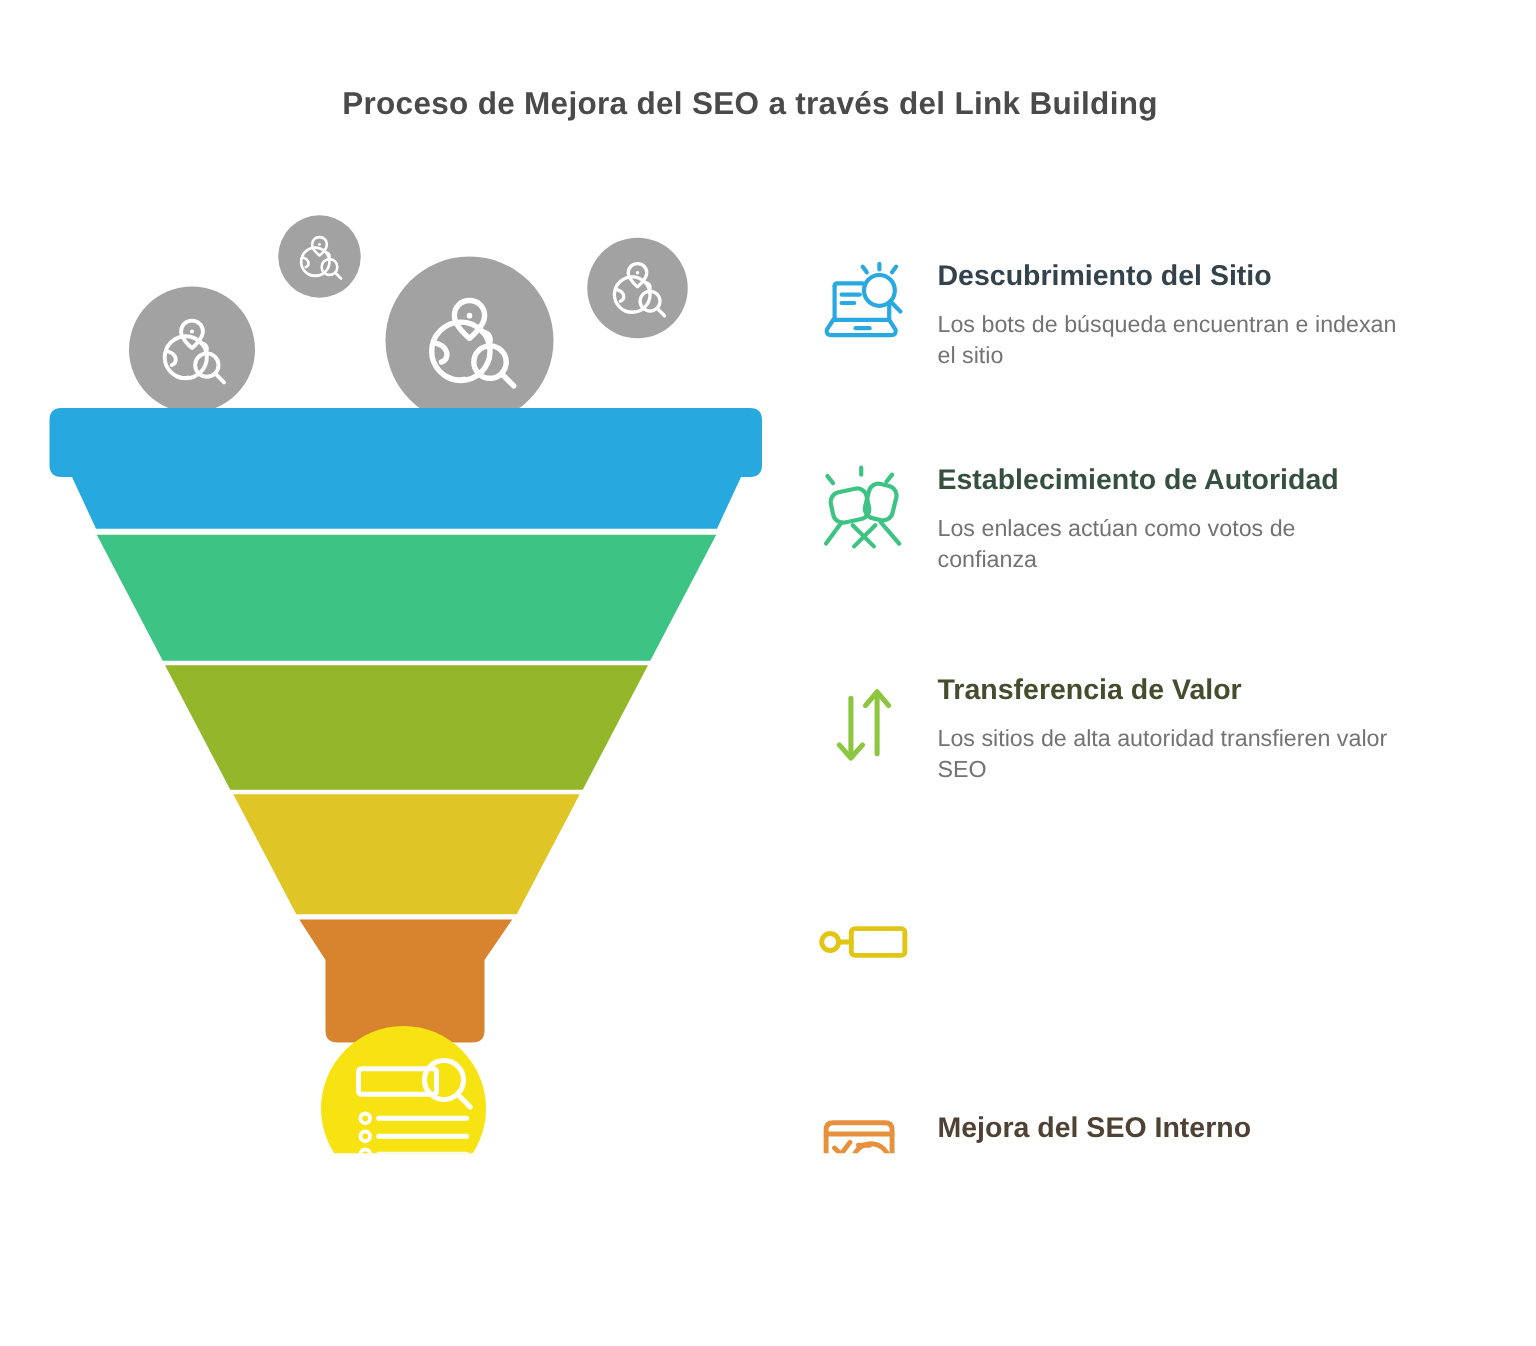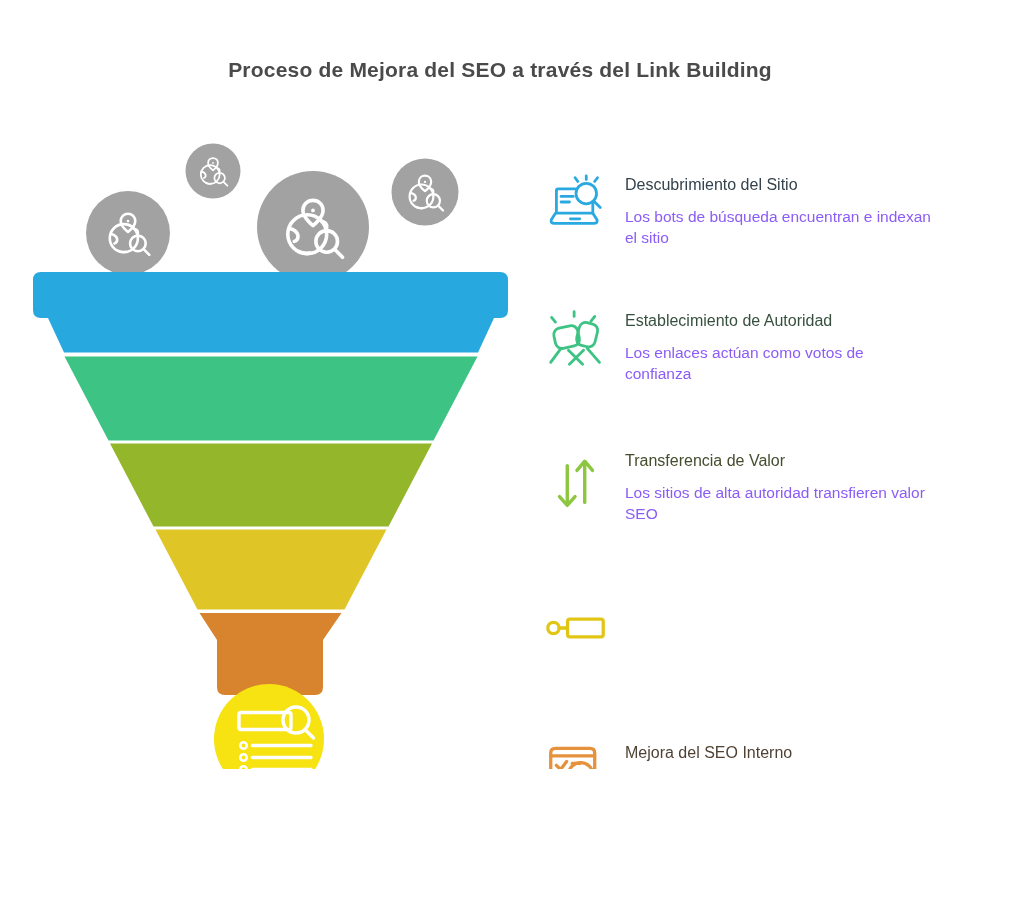--- a/index.html
+++ b/index.html
@@ -9,22 +9,22 @@
   }
   .main-title{
     position:absolute;left:0;top:58px;width:1000px;text-align:center;
     font-size:21px;font-weight:bold;color:#4A4A4A;margin:0;letter-spacing:.2px;
   }
   .funnel-svg{position:absolute;left:0;top:0;}
   .stage{position:absolute;left:545px;width:440px;display:flex;align-items:flex-start;}
   .stage-icon{width:62px;flex:0 0 62px;display:flex;justify-content:center;}
   .stage-icon svg{display:block;}
   .stage-text{margin-left:18px;width:360px;}
-  .stage-title{margin:0;font-size:16px;font-weight:normal;line-height:26px;}
-  .stage-desc{margin:9px 0 0 0;font-size:15.5px;line-height:1.34;color:#8b5cf6;white-space:pre-line;}
+  .stage-title{margin:0;font-size:19px;font-weight:bold;line-height:26px;}
+  .stage-desc{margin:9px 0 0 0;font-size:15.5px;line-height:1.34;color:#737373;white-space:pre-line;}
   
   .c-cyan{color:#29A9E0}.c-green{color:#3DC383}.c-lime{color:#8DC63F}
   .c-yellow{color:#E2C616}.c-orange{color:#E6913C}
   .t-1{color:#33424C}.t-2{color:#36503F}.t-3{color:#454D2E}.t-4{color:#4C4A2E}.t-5{color:#4F4235}
   .mt2{margin-top:2px}.mt4{margin-top:4px}.mt6{margin-top:6px}
 </style>
 </head>
 <body>
 
 <div class="canvas">

